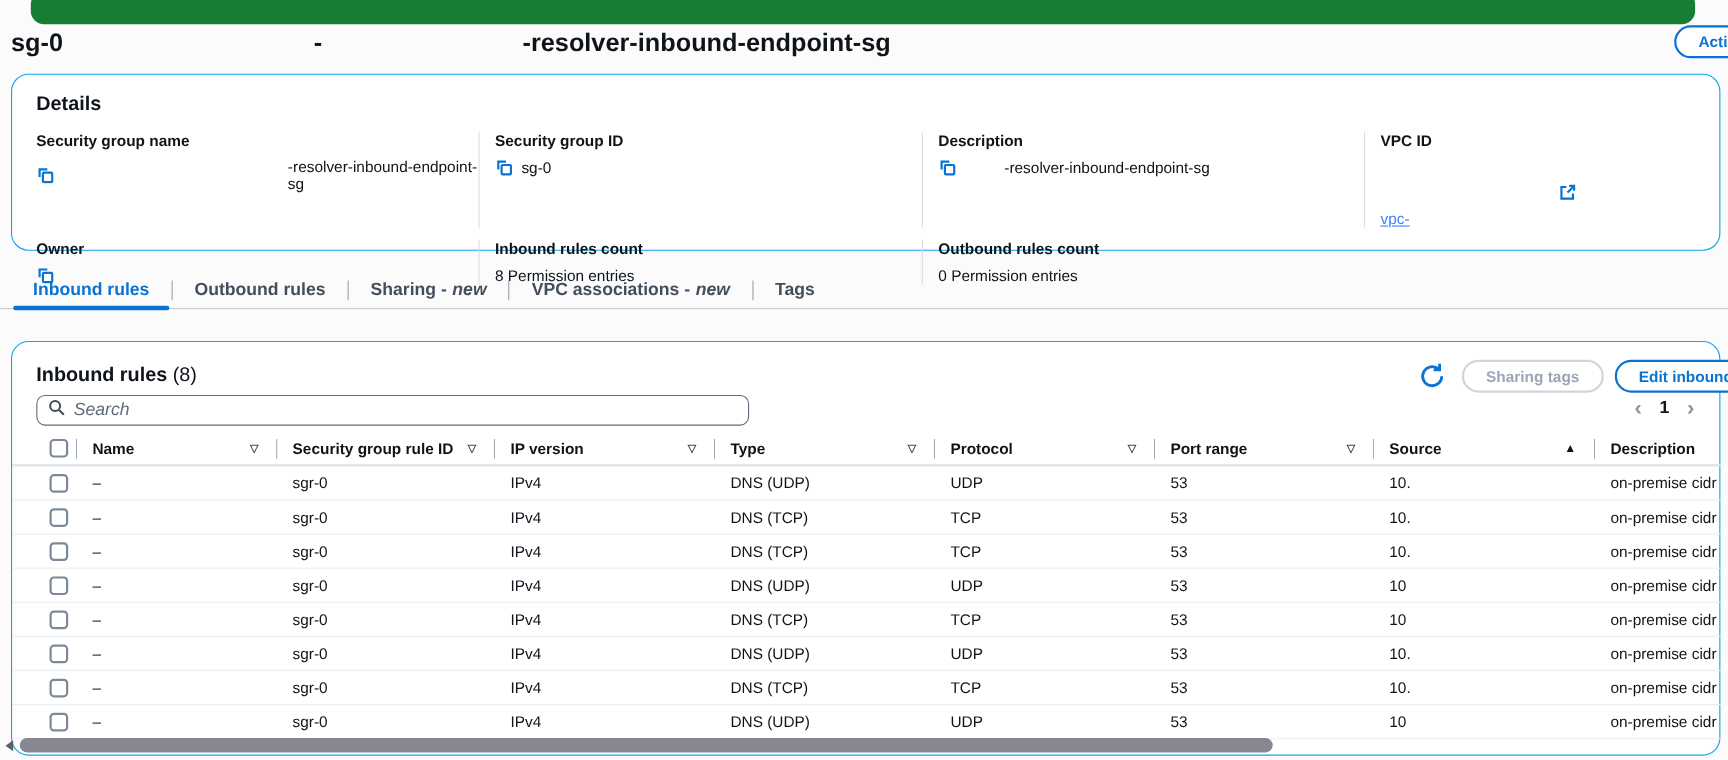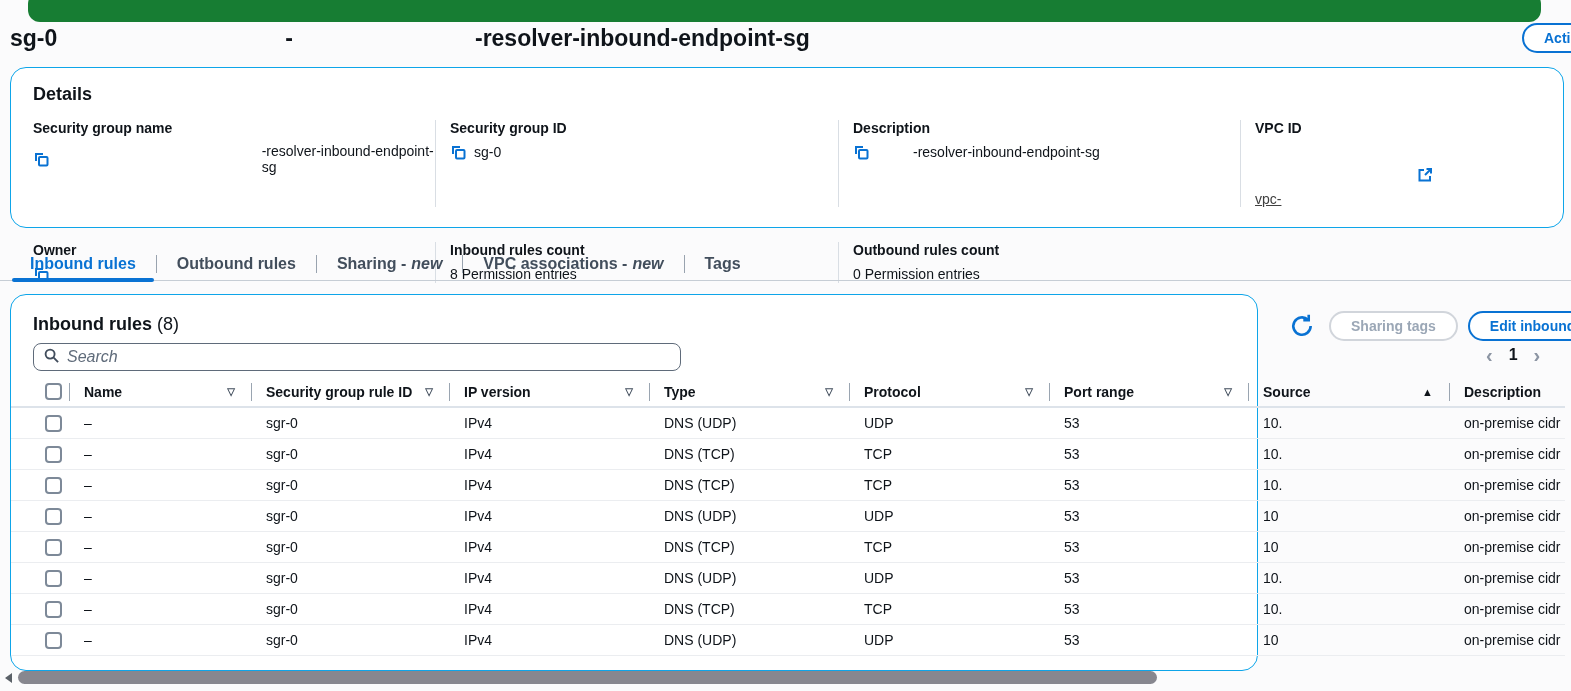--- a/index.html
+++ b/index.html
@@ -35,51 +35,51 @@
   .actions-btn { position:absolute; left:1522px; top:23px; }
   
   .card {
     position:absolute; background:#fff;
     border:1px solid #0ea5e9; border-radius:16px;
   }
   .details-card { left:10px; top:67px; width:1554px; height:161px; padding:16px 22px; }
   .details-card h2 { font-size:18px; margin-bottom:15px; }
   .details-grid {
     display:grid; grid-template-columns:402px 403px 402px 1fr;
-    row-gap:35px;
+    row-gap:11px;
   }
   .field { padding-left:0; }
   .field.bordered { border-left:1px solid #d9dee4; padding-left:14px; }
   .field .label { font-size:14px; font-weight:bold; margin-bottom:7px; }
   .field .value { font-size:14px; display:flex; align-items:center; gap:8px; min-height:18px; }
   .spacer-212 { display:inline-block; width:212px; }
   .spacer-28  { display:inline-block; width:28px; }
   .spacer-120 { display:inline-block; width:120px; }
-  .link { color:#404040; text-decoration:underline; cursor:pointer;margin-top:48px; }
+  .link { color:#3b82f6; text-decoration:underline; cursor:pointer;margin-top:48px; }
   .icon-btn { display:inline-flex; cursor:pointer; }
   
   .tabs {
     position:absolute; left:0; top:247px; width:1571px; height:34px;
     display:flex; align-items:stretch; padding-left:10px;
     border-bottom:1px solid #c6cdd5;
   }
   .tab {
     display:flex; align-items:center; padding:0 20px;
     font-size:16px; font-weight:bold; color:#424e5c;
     position:relative; cursor:pointer; white-space:nowrap; gap:5px;
   }
   .tab .new { font-style:italic; }
   .tab.active { color:#0972d3; }
   .tab.active::after {
     content:""; position:absolute; left:2px; right:2px; bottom:-2px;
     height:4px; background:#0972d3; border-radius:2px;
   }
   .tab-sep { width:1px; height:18px; background:#99a3af; align-self:center; }
   
-  .rules-card { left:10px; top:294px; width:1248px; height:377px; overflow:visible; }
+  .rules-card { left:10px; top:310px; width:1554px; height:377px; overflow:visible; }
   .rules-title {
     position:absolute; left:22px; top:19px; font-size:18px; font-weight:bold;
   }
   .rules-title .count { font-weight:normal; }
   .rules-actions {
     position:absolute; left:1278px; top:16px;
     display:flex; align-items:center; gap:10px;
   }
   .refresh-btn { display:inline-flex; cursor:pointer; margin-right:4px; }
   .search-box {

